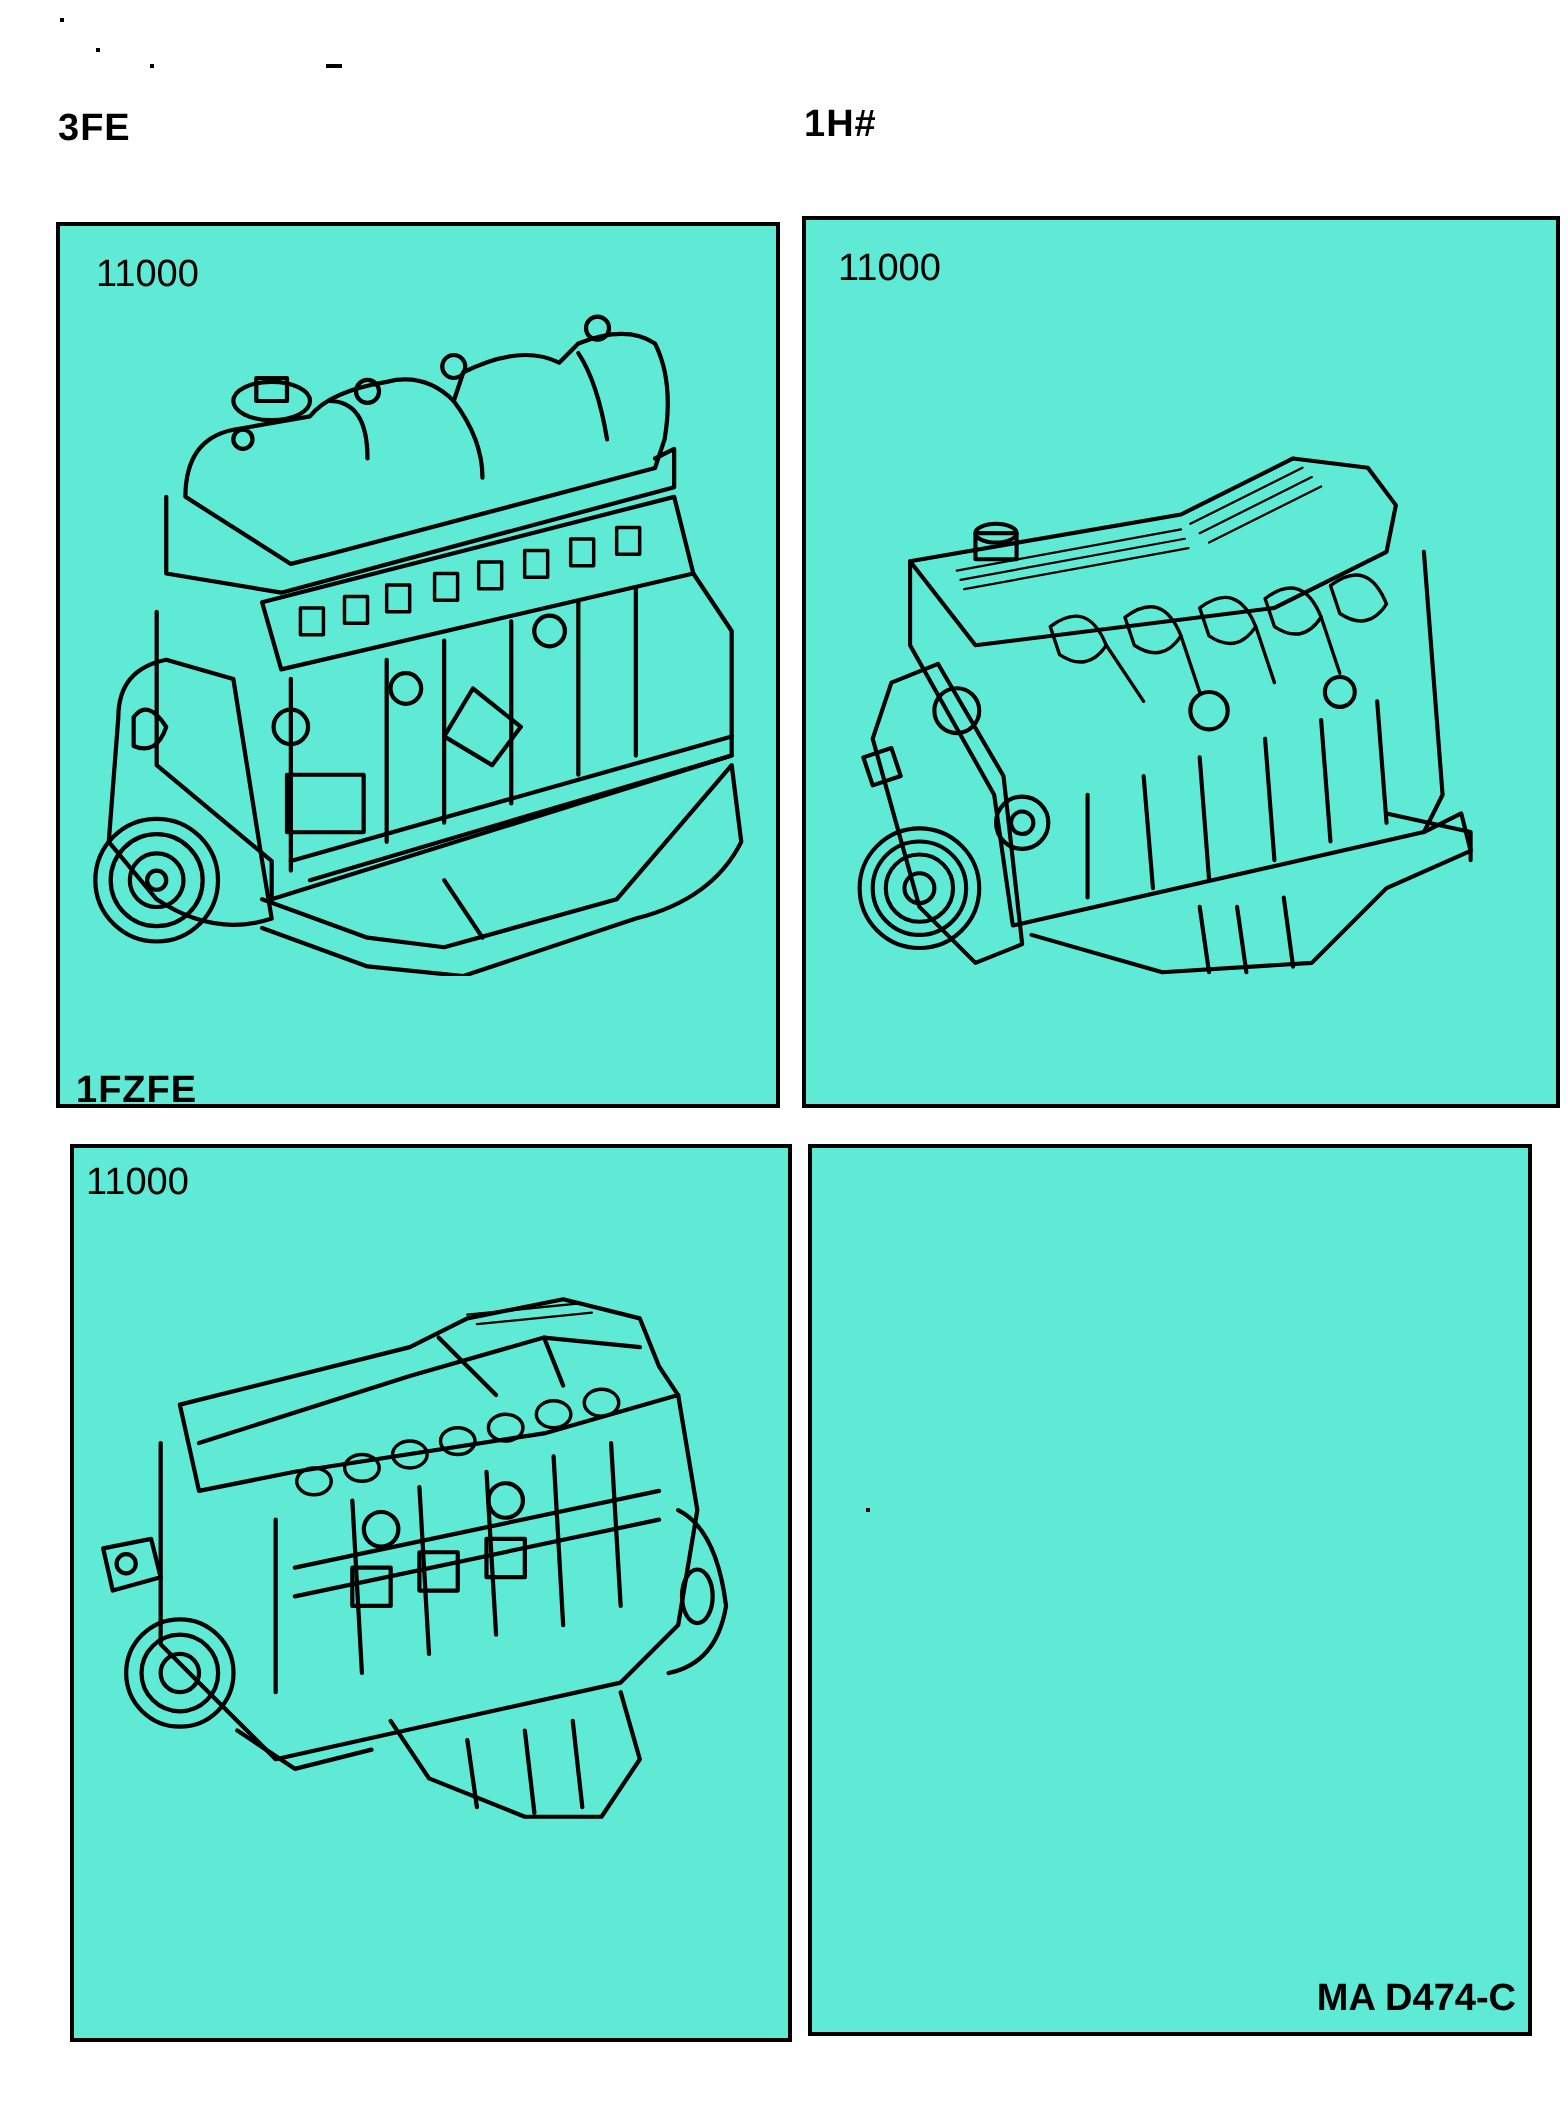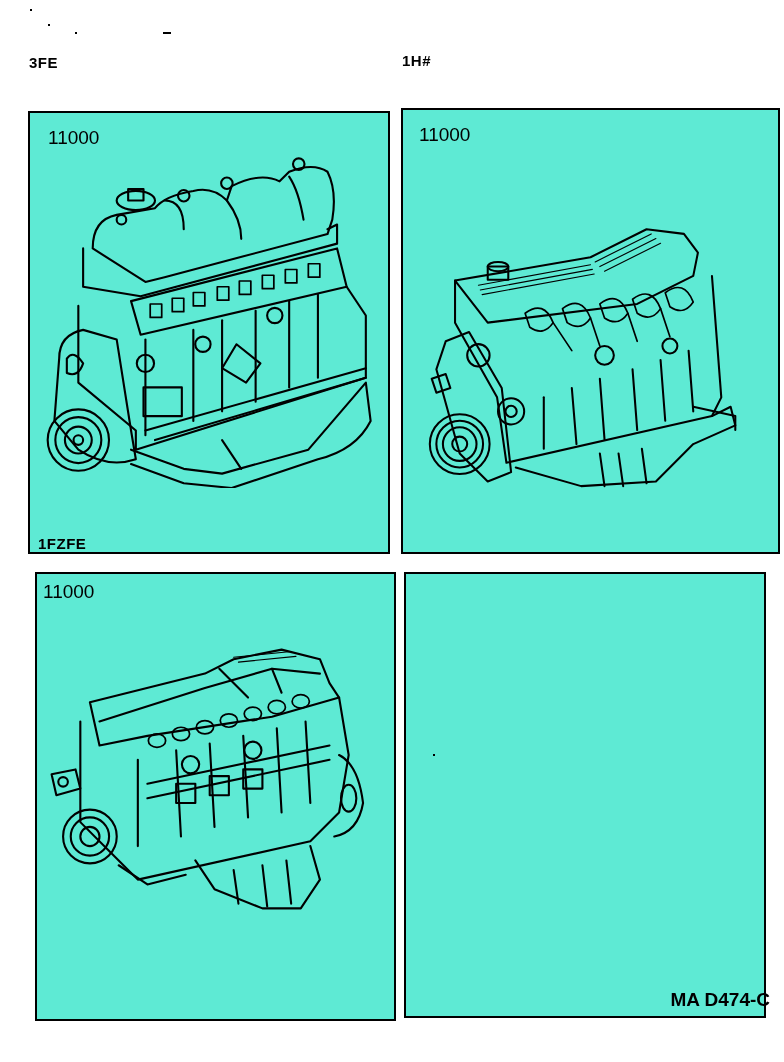--- a/index.html
+++ b/index.html
@@ -1,23 +1,23 @@
 <!DOCTYPE html>
 <html><head>
 <meta charset="utf-8">
 <style>
   html, body { margin:0; padding:0; background:#ffffff; }
   body { width:784px; height:1062px; position:relative; overflow:hidden;
          font-family:"Liberation Sans", sans-serif; color:#000; }
-  .engine-label { position:absolute; font-size:15px; font-weight:bold; letter-spacing:0.5px; line-height:1; }
+  .engine-label { position:absolute; font-size:19px; font-weight:bold; letter-spacing:0.5px; line-height:1; }
   .panel { position:absolute; border:2.5px solid #000; box-sizing:border-box; background:#5eead4;margin-top:32px; }
   .part-no { position:absolute; font-size:19px; line-height:1; }
   .figure { position:absolute; }
   .figure svg { width:100%; height:100%; display:block; }
-  .fig-code { position:absolute; right:14px; top:990px; font-size:19px; font-weight:bold; line-height:1; }
+  .fig-code { position:absolute; right:26px; top:990px; font-size:19px; font-weight:bold; line-height:1; }
   .speck { position:absolute; background:#000; width:2px; height:2px; }
 </style>
 </head>
 <body>
 
 <div class="speck" style="left:30px;top:9px;"></div>
 <div class="speck" style="left:48px;top:24px;"></div>
 <div class="speck" style="left:75px;top:32px;"></div>
 <div class="speck" style="left:163px;top:32px;width:8px;"></div>
 

